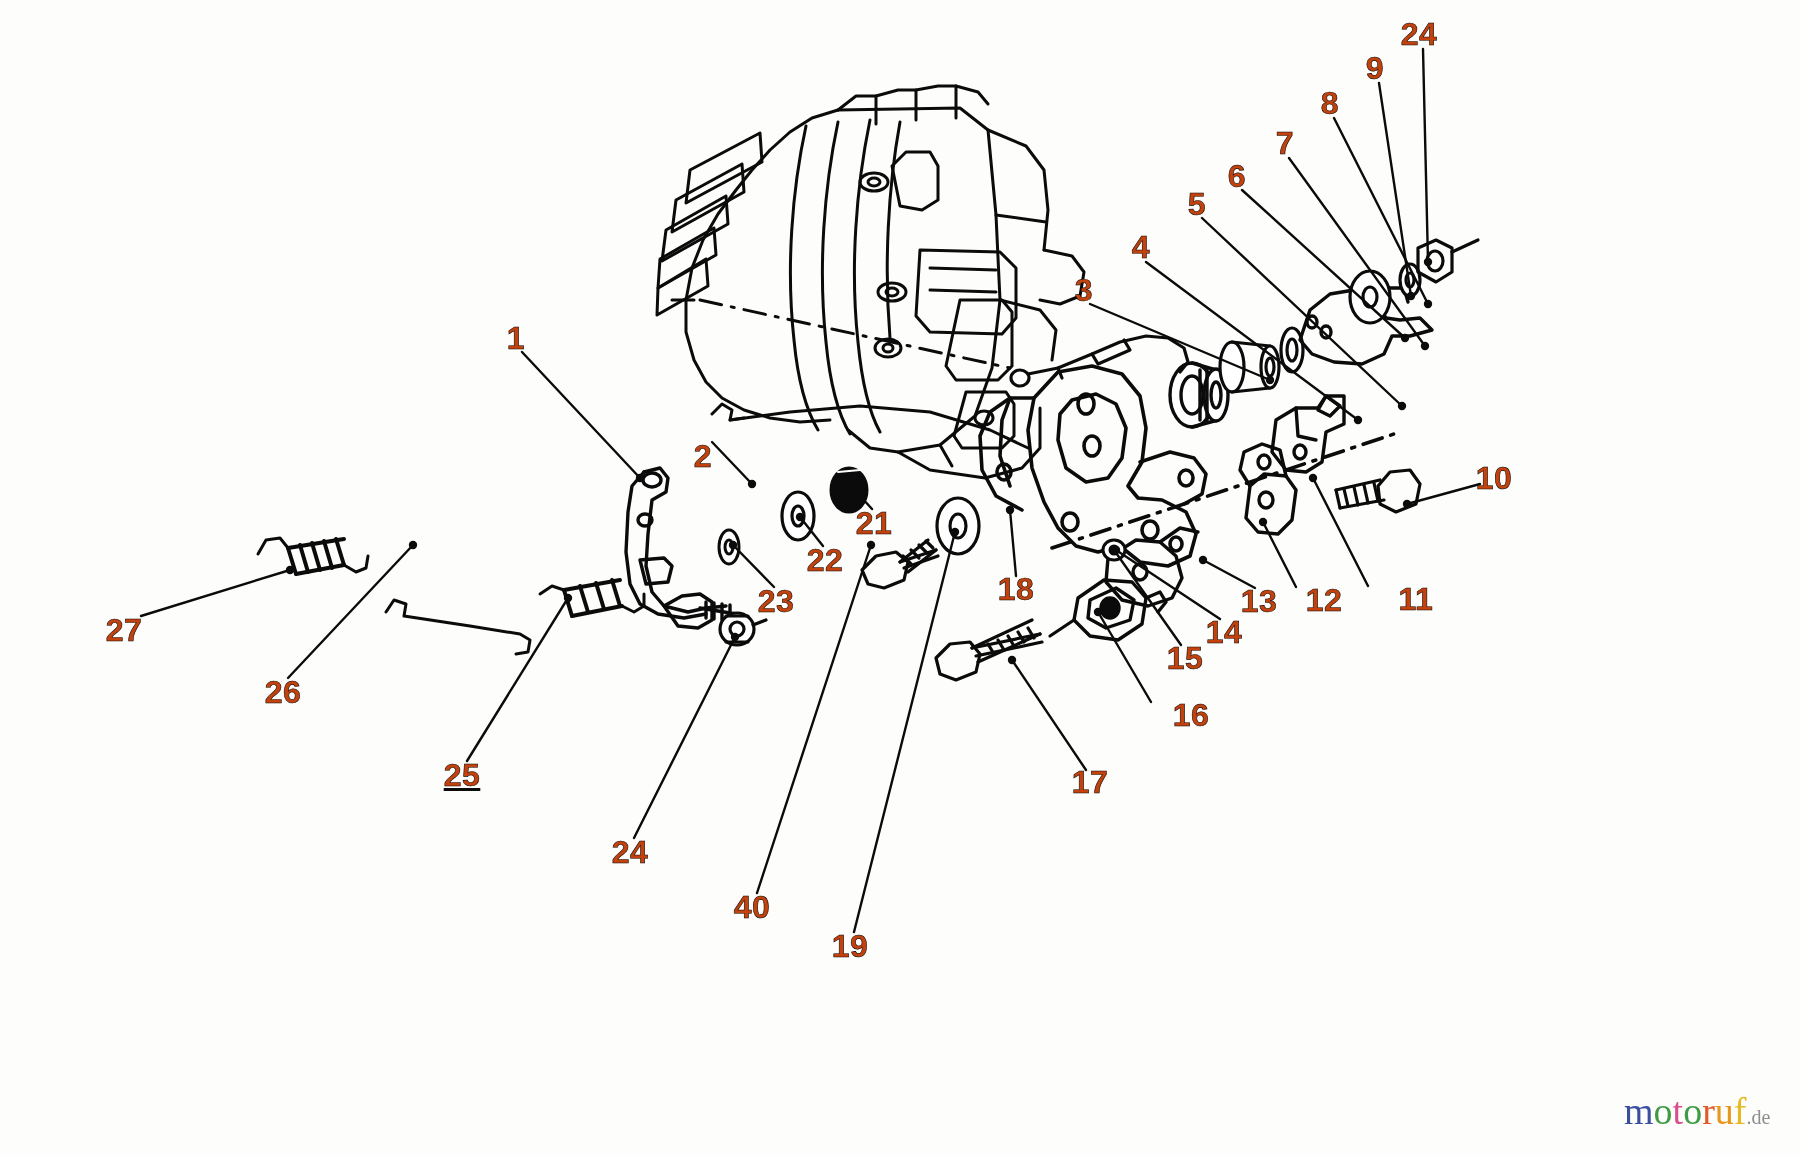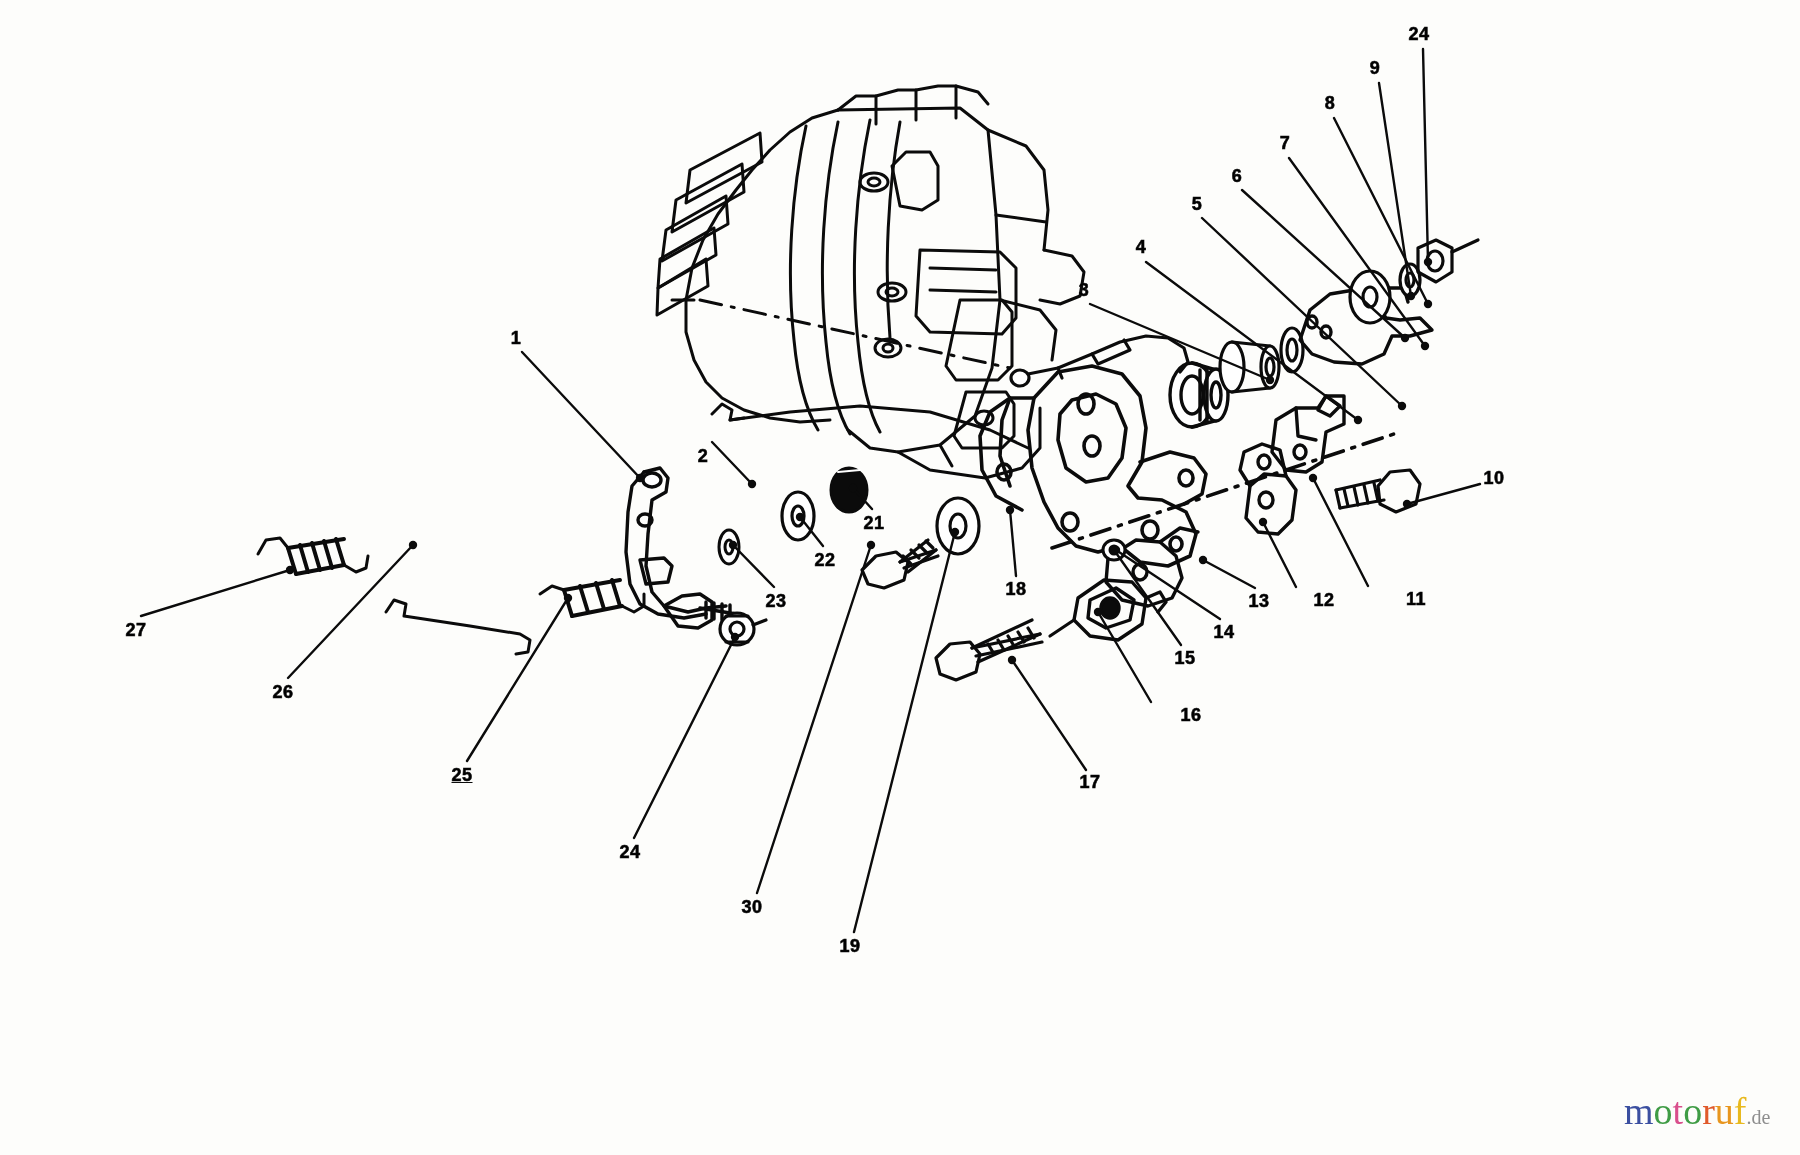--- a/index.html
+++ b/index.html
@@ -4,22 +4,22 @@
 <title>Parts Diagram</title>
 <style>
   html,body{margin:0;padding:0;background:#fdfdfb;}
   body{font-family:"Liberation Sans",sans-serif;}
   #stage{position:relative;width:1800px;height:1155px;background:#fdfdfb;overflow:hidden;}
   #art{position:absolute;left:0;top:0;width:1800px;height:1155px;}
   .callout{
     position:absolute;
     font-family:"Liberation Sans",sans-serif;
     font-weight:bold;
-    font-size:18px;
-    color:#000000;
+    font-size:32px;
+    color:#c2410c;
     letter-spacing:0.5px;
     line-height:1;
     white-space:nowrap;
     -webkit-text-stroke:0.6px #0b0b0b;
     transform:translate(-50%,-50%);
     user-select:none;
   }
   #watermark{
     position:absolute;
     left:1624px; top:1092px;
@@ -393,26 +393,26 @@
       <div class="callout" style="left: 1494px; top: 478px;">10</div>
       <div class="callout" style="left: 1372px; top: 599px; margin-left: 44px;">11</div>
       <div class="callout" style="left: 1300px; top: 600px; margin-left: 24px;">12</div>
       <div class="callout" style="left: 1259px; top: 601px;">13</div>
       <div class="callout" style="left: 1224px; top: 632px;">14</div>
       <div class="callout" style="left: 1185px; top: 658px;">15</div>
       <div class="callout" style="left: 1155px; top: 715px; margin-left: 36px;">16</div>
       <div class="callout" style="left: 1090px; top: 782px;">17</div>
       <div class="callout" style="left: 1016px; top: 589px;">18</div>
       <div class="callout" style="left: 850px; top: 946px;">19</div>
-      <div class="callout" style="left: 752px; top: 907px;">30</div>
+      <div class="callout" style="left: 752px; top: 907px;">40</div>
       <div class="callout" style="left: 874px; top: 523px;">21</div>
       <div class="callout" style="left: 825px; top: 560px;">22</div>
       <div class="callout" style="left: 776px; top: 601px;">23</div>
       <div class="callout" style="left: 630px; top: 852px;">24</div>
       <div class="callout" style="left: 462px; top: 775px; text-decoration: underline;">25</div>
       <div class="callout" style="left: 283px; top: 692px;">26</div>
-      <div class="callout" style="left: 136px; top: 630px; text-align: center;">27</div>
+      <div class="callout" style="left: 124px; top: 630px; text-align: center;">27</div>
       <div class="callout" style="left: 1419px; top: 34px;">24</div>
     </div>
 
   <div id="watermark"><span class="ch" style="color: rgb(59, 79, 160);">m</span><span class="ch" style="color: rgb(63, 156, 69);">o</span><span class="ch" style="color: rgb(217, 79, 140);">t</span><span class="ch" style="color: rgb(63, 156, 69);">o</span><span class="ch" style="color: rgb(224, 90, 43);">r</span><span class="ch" style="color: rgb(232, 150, 30);">u</span><span class="ch" style="color: rgb(232, 185, 30);">f</span><span class="de" style="color: rgb(142, 142, 142);">.de</span></div>
 
 </div>
 
 </body></html>

